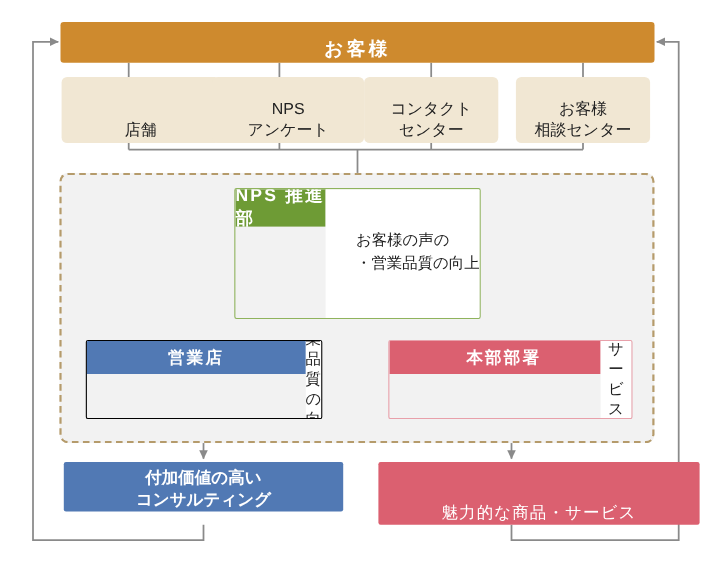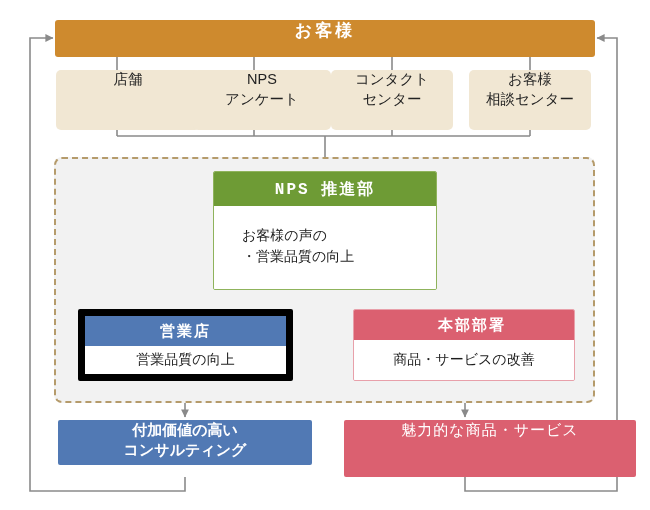--- a/index.html
+++ b/index.html
@@ -25,21 +25,21 @@
     top: 0;
     width: 650px;
     height: 510px;
     pointer-events: none;
   }
 
   .node {
     position: absolute;
     box-sizing: border-box;
     display: flex;
-    align-items: flex-start;
+    align-items: flex-end;
     justify-content: center;
     text-align: center;
     line-height: 1.35;
   }
 
   
   .banner {
     background: #CE8A2E;
     color: #ffffff;
     font-size: 17px;
@@ -63,24 +63,23 @@
     background: #F2F2F2;
     border: 2px dashed #B59B6B;
     border-radius: 8px;
   }
 
   
   .card {
     position: absolute;
     box-sizing: border-box;
     display: flex;
-    flex-direction: column;
+    flex-direction: row;
     border-radius: 2px;
     overflow: hidden;
-    font-family: Liberation Mono, monospace;
   }
   .card .hd {
     box-sizing: border-box;
     display: flex;
     align-items: center;
     justify-content: center;
     color: #ffffff;
     font-size: 15px;
     font-weight: bold;
     letter-spacing: 2px;
@@ -102,21 +101,21 @@
   .card-nps { border: 1px solid #8FB35C; }
   .card-nps .hd { background: #6E9B35; height: 34px; font-size: 16px; }
   .card-nps .bd {
     padding: 8px 0 10px 28px;
     text-align: left;
     align-items: flex-start;
   }
   .card-nps .bd .ln { white-space: nowrap; padding: 1.5px 0; font-size: 14px;}
 
   
-  .card-blue { border: 7px solid #000000; }
+  .card-blue { border: 1px solid #000000; }
   .card-blue .hd { background: #5179B4; height: 30px; }
   .card-red  { border: 1px solid #E8A0AA; }
   .card-red  .hd { background: #DB6070; height: 30px; padding-left: 16px; }
   .card .bd.center {
     align-items: center;
     justify-content: center;
     text-align: center;
     padding: 0;
   }
 

